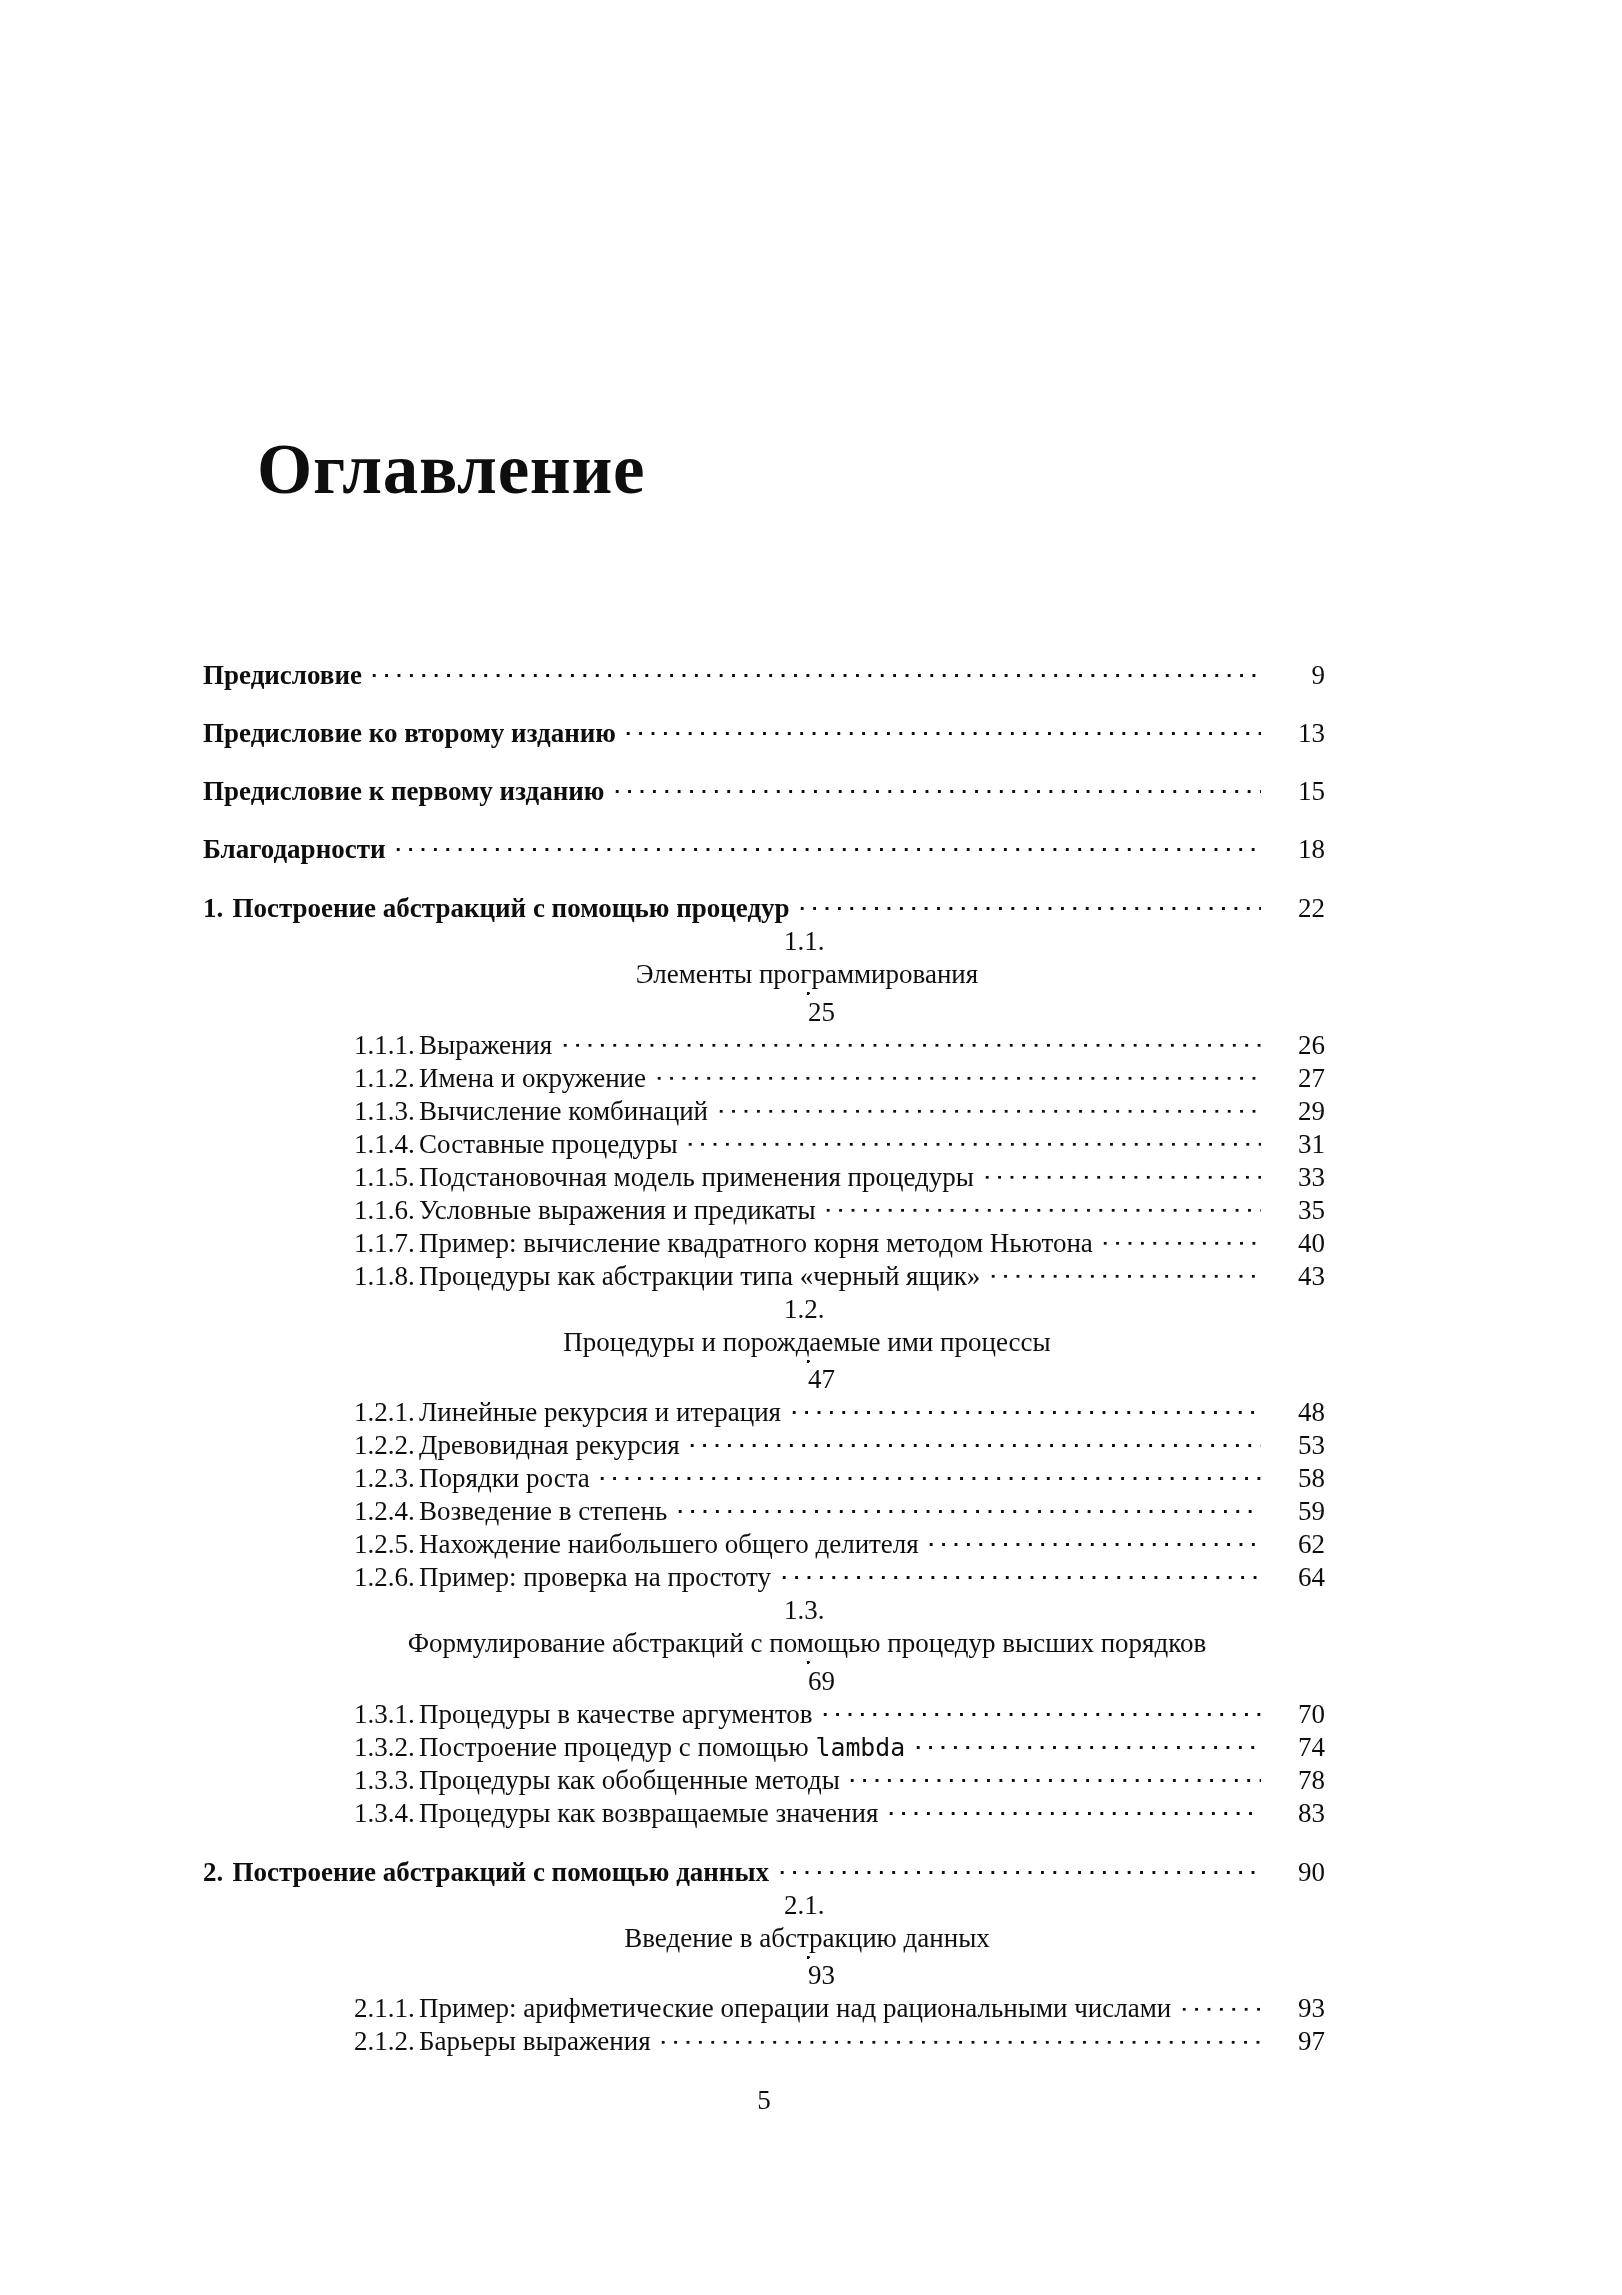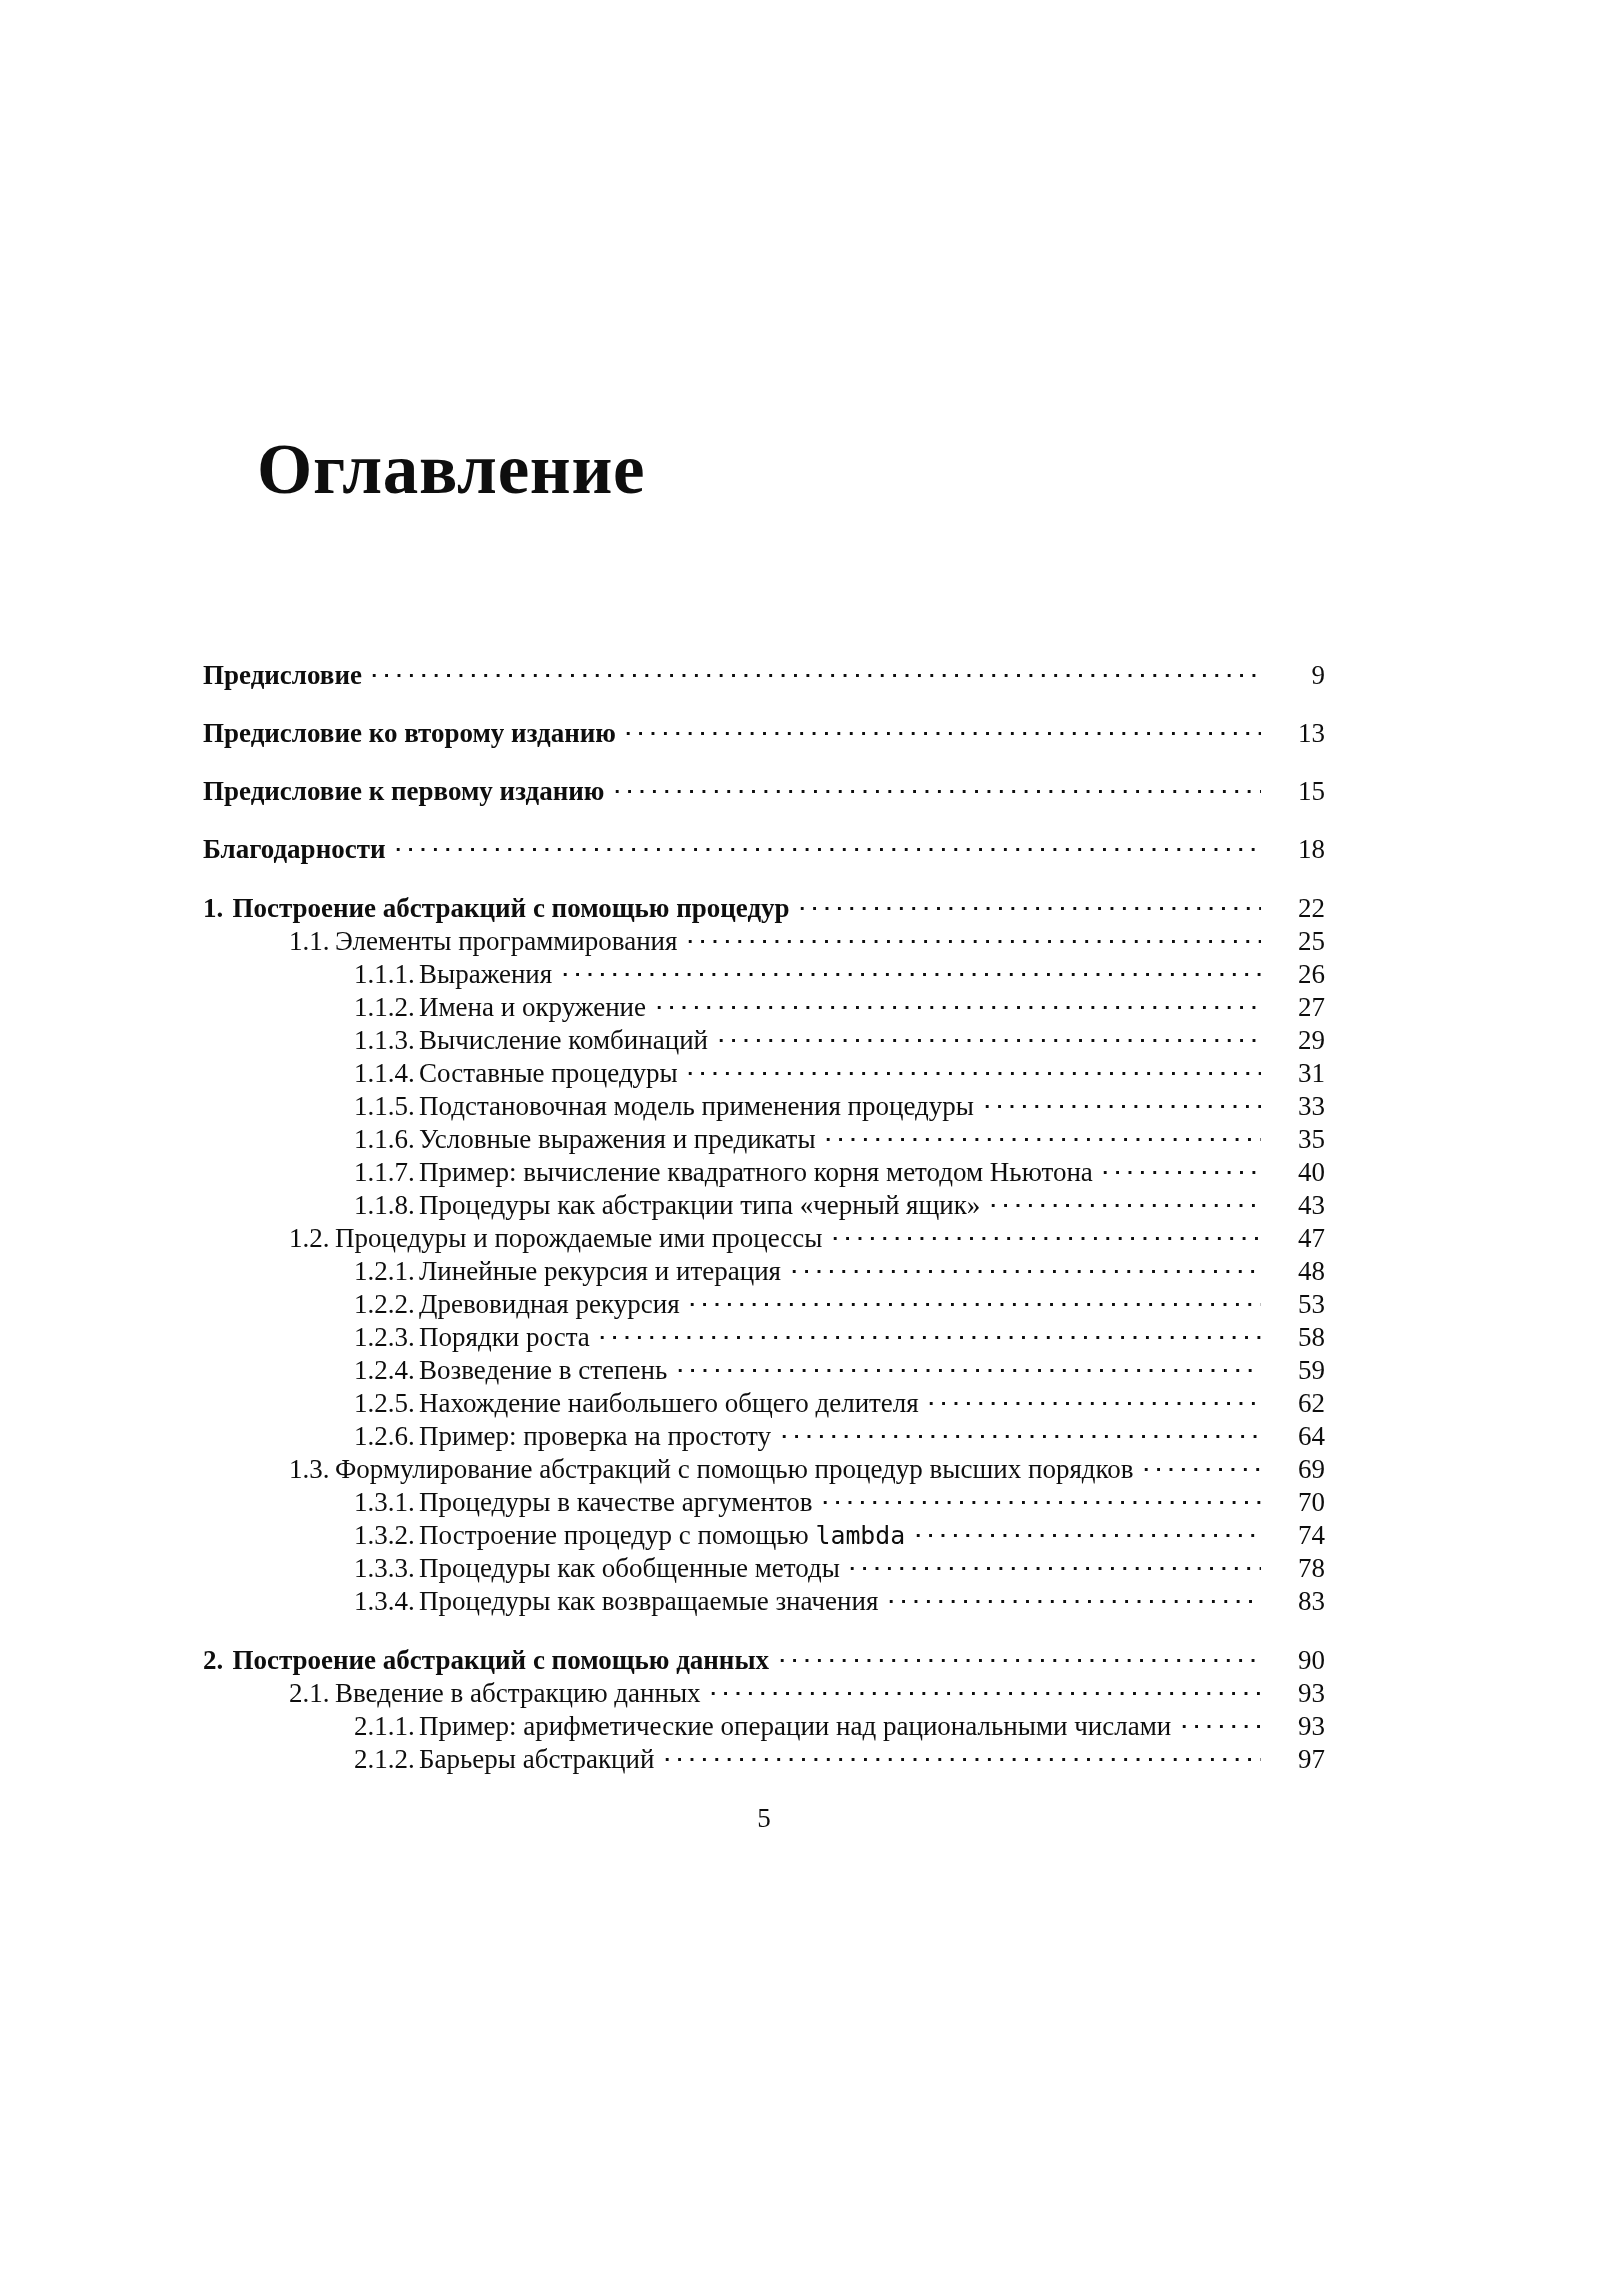--- a/index.html
+++ b/index.html
@@ -29,21 +29,21 @@
     display: flex;
     align-items: center;
     flex-wrap: nowrap;
     font-size: 27px;
     line-height: 33px;
     white-space: nowrap;
   }
   .row.part { font-weight: bold; margin-bottom: 25px; }
   .row.chapter { margin-top: 26px; }
   .row.chapter .num, .row.chapter .label { font-weight: bold; }
-  .row.section { padding-left: 86px; }
+  .row.section { padding-left: 86px; flex-direction: column; }
   .row.subsection { padding-left: 151px; }
   .num { flex: 0 0 auto; }
   .row.chapter .num { min-width: 29.4px; }
   .row.section .num { min-width: 46px; }
   .row.subsection .num { min-width: 65px; }
   .label { flex: 0 1 auto; overflow: hidden; }
   .mono { font-family: "DejaVu Sans Mono", monospace; font-size: 0.92em; }
   .leader {
     flex: 1 1 auto;
     min-width: 9.2px;
@@ -238,21 +238,21 @@
         <span class="pagenum">93</span>
       </div>
       <div class="row subsection">
         <span class="num">2.1.1.</span>
         <span class="label"><span>Пример: арифметические операции над рациональными числами</span></span>
         <span class="leader"></span>
         <span class="pagenum">93</span>
       </div>
       <div class="row subsection">
         <span class="num">2.1.2.</span>
-        <span class="label"><span>Барьеры абстракций</span></span>
+        <span class="label"><span>Барьеры выражения</span></span>
         <span class="leader"></span>
         <span class="pagenum">97</span>
       </div>
     </div>
   <div class="footer">
     <span>5</span>
   </div>
 </div>
 
 

